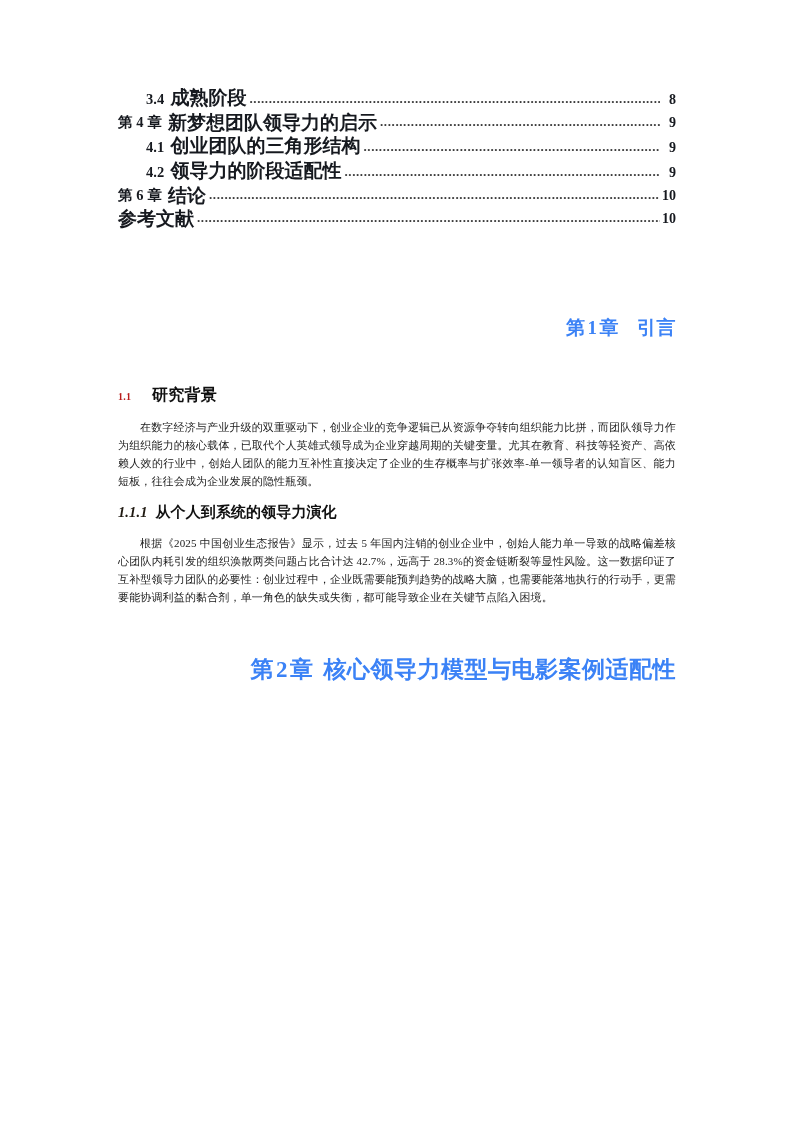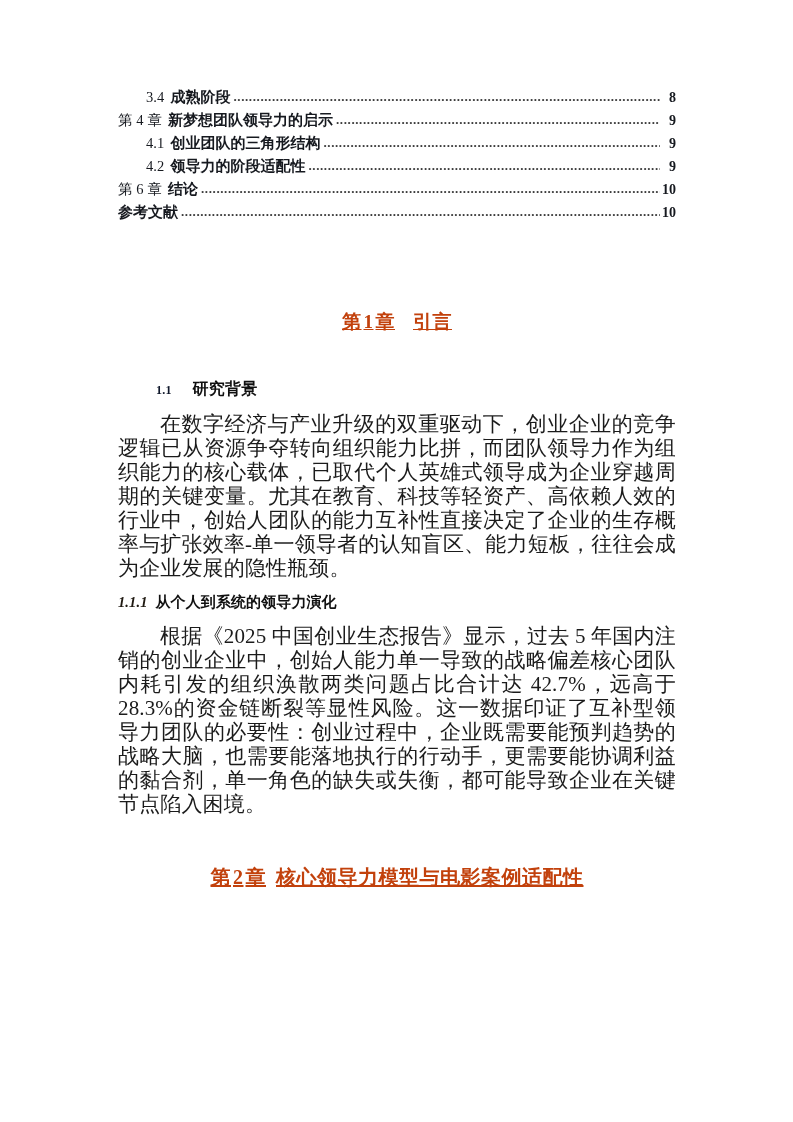--- a/index.html
+++ b/index.html
@@ -46,27 +46,27 @@
     font-weight: bold;
     padding-left: 0;
     align-items: flex-end;
   }
   .toc-entry.lvl2 {
     font-weight: bold;
     padding-left: 28px;
   }
   .toc-num {
     font-family: "Liberation Serif", "DejaVu Serif", serif;
-    font-weight: normal;
+    font-weight: bold;
     letter-spacing: 0.1px;
   }
   .toc-title {
     font-family: Liberation Serif, serif;
     font-weight: bold;
-    font-size: 15px;
+    font-size: 19px;
     margin-left: 6px;
   }
   .toc-lead {
     flex: 1 1 auto;
     overflow: hidden;
     margin: 0 2px 0 3px;
     position: relative;
     bottom: 1px;
   }
   .toc-lead::before {
@@ -80,64 +80,62 @@
   .toc-page {
     font-size: 14px;
     font-weight: bold;
     color: #16191f;
     min-width: 14px;
     text-align: right;
   }
 
   
   .chapter-title {
-    text-align: center;
+    text-align: right;
     font-family: "Liberation Sans", "DejaVu Sans", sans-serif;
     font-weight: bold;
     font-size: 19px;
     letter-spacing: 0.5px;
-    color: #c2410c;
-    text-decoration: underline;
+    color: #3b82f6;
   }
   .chapter-title .cnum {
     font-family: "Liberation Serif", "DejaVu Serif", serif;
     font-weight: bold;
     padding: 0 2px;
   }
   .chapter-title .gap {
     display: inline-block;
     width: 18px;
   }
   #chapter1 {
     margin-top: 85px;
   }
   #chapter2 {
     margin-top: 48px;
-    font-size: 20px;
+    font-size: 23px;
   }
   #chapter2 .gap {
     width: 10px;
   }
 
   
   .h2 {
     font-family: "Liberation Sans", "DejaVu Sans", sans-serif;
     font-weight: bold;
     font-size: 16px;
     color: #101010;
     margin-top: 44px;
     margin-bottom: 0;
     letter-spacing: 0.2px;
   }
   .h2 .secnum {
     font-family: "Liberation Serif", "DejaVu Serif", serif;
     font-weight: bold;
-    font-size: 12px;
-    color: #0f172a;
-    margin-left: 38px;
+    font-size: 10px;
+    color: #b91c1c;
   }
   .h2 .sectext {
     margin-left: 21px;
   }
 
   .h3 {
     font-family: "Liberation Sans", "DejaVu Sans", sans-serif;
     font-weight: bold;
     font-size: 15px;
     color: #101010;
@@ -152,22 +150,22 @@
     color: #201a12;
     font-style: italic;
   }
   .h3 .sectext {
     margin-left: 8px;
   }
 
   
   p.body {
     font-family: "Liberation Serif", "DejaVu Serif", serif;
-    font-size: 21px;
-    line-height: 24px;
+    font-size: 11px;
+    line-height: 18px;
     color: #1b1b1b;
     text-align: justify;
     text-justify: inter-character;
     text-indent: 2em;
     margin: 0;
     letter-spacing: 0.15px;
   }
   p.body.first {
     margin-top: 12px;
   }

